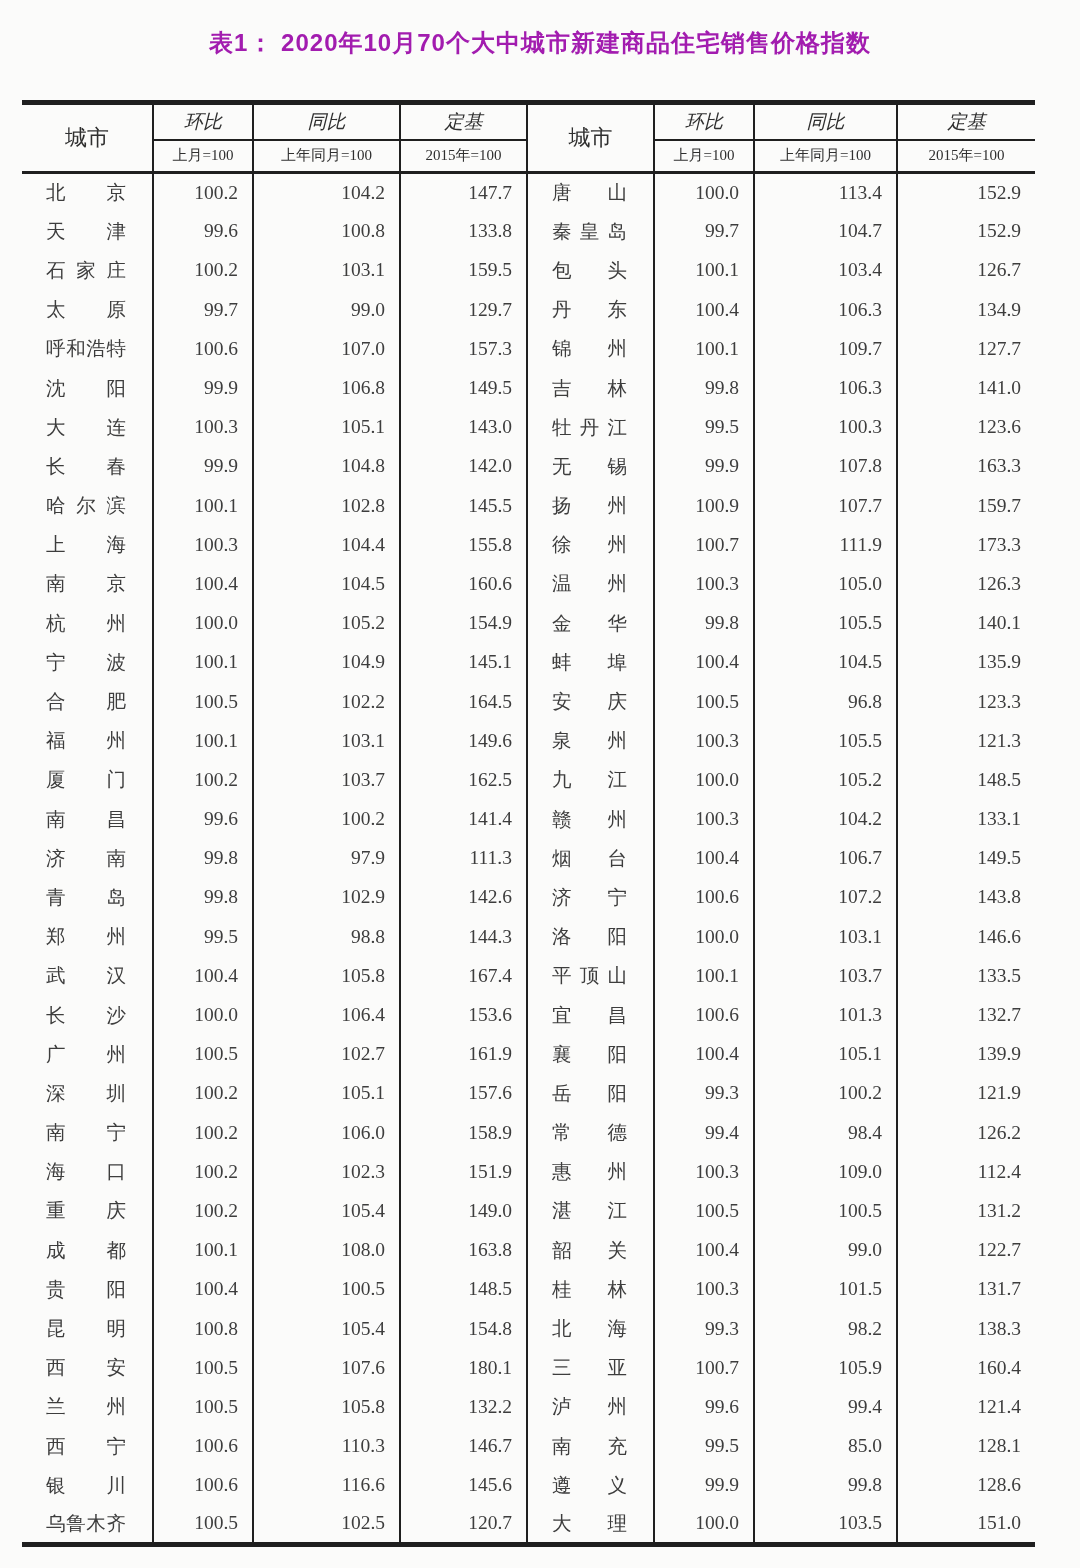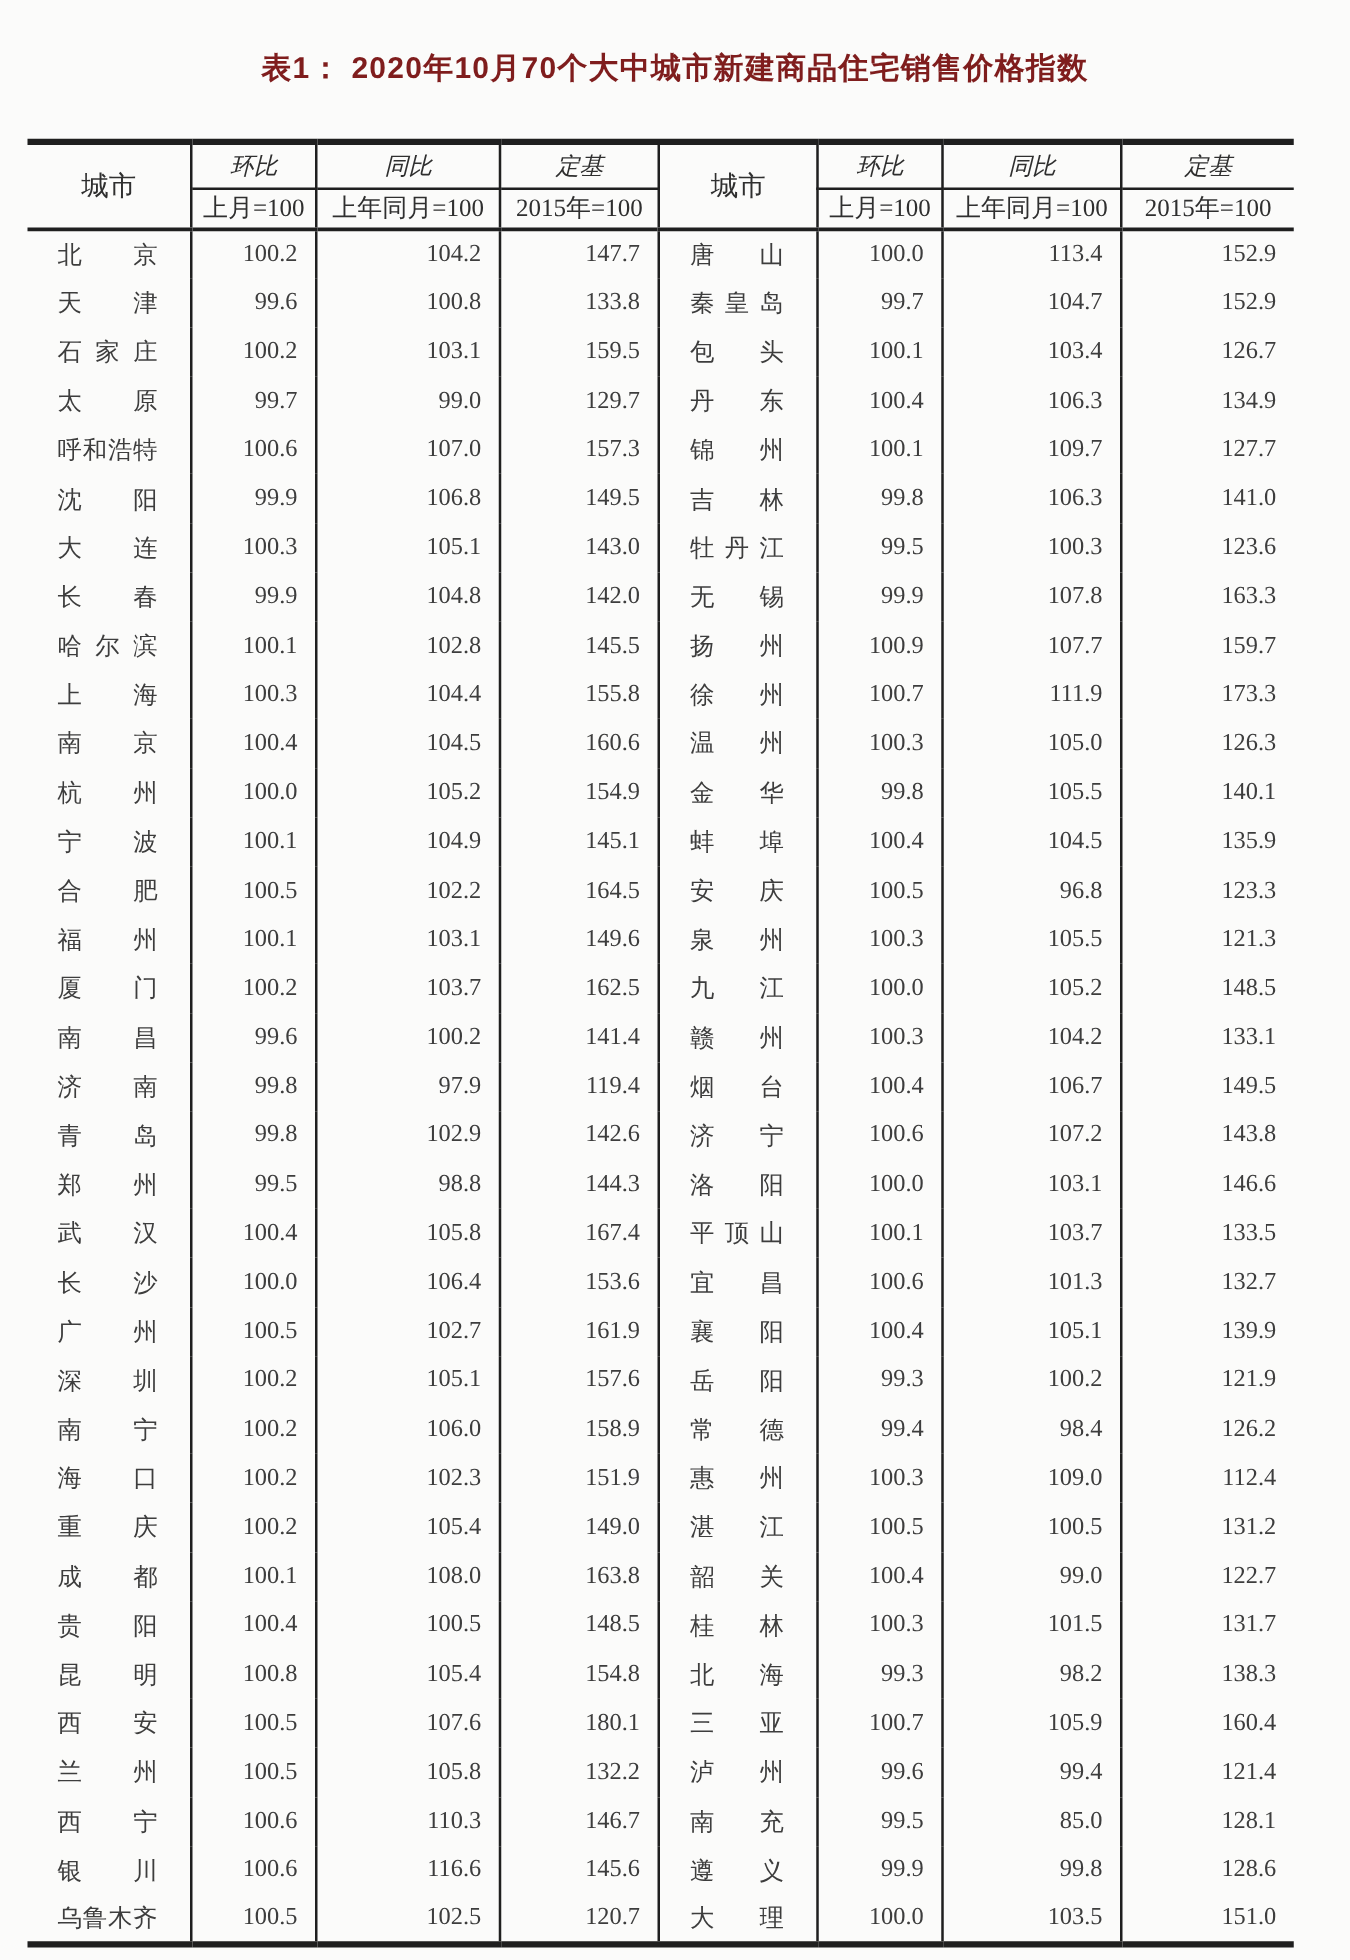--- a/index.html
+++ b/index.html
@@ -10,45 +10,45 @@
   *{ box-sizing:border-box; }
   html,body{ margin:0; padding:0; }
   body{
     width:1080px; height:1568px;
     background:#fbfbfa;
     font-family:"Liberation Serif","DejaVu Serif",serif;
     color:var(--txt);
     overflow:hidden;
   }
   .title{
-    margin:0; padding-top:38px;
+    margin:0; padding-top:27px;
     text-align:center;
     font-family:"Liberation Sans","DejaVu Sans",sans-serif;
     font-weight:bold;
     font-size:24px;
     letter-spacing:1px;
-    color:#7f1d1d;
+    color:#a21caf;
   }
   table.idx{
     border-collapse:collapse;
     table-layout:fixed;
     width:1013px;
     margin:41px 0 0 22px;
   }
   
   .vr{ border-right:2px solid var(--line); }
   thead th{
     font-weight:normal;
     color:var(--hdr);
     text-align:center;
     padding:0;
   }
   thead tr.hrow1 th{ border-top:5px solid var(--line); }
   th.htop{ height:37px; font-size:19px; border-bottom:2px solid var(--line);font-style:italic; }
-  th.hbase{ height:33px; font-size:20px; border-bottom:3px solid var(--line); }
+  th.hbase{ height:33px; font-size:15px; border-bottom:3px solid var(--line); }
   th.hcity{ font-size:22px; border-bottom:3px solid var(--line); }
   tbody td{
     height:39.2px;
     padding:0;
     font-size:19.5px;
     color:var(--txt);
   }
   tbody tr:last-child td{ border-bottom:5px solid var(--line); }
   td.num{ text-align:right; padding-right:14px; font-variant-numeric:tabular-nums; }
   td.city{ padding:0 26px 0 24px; }
@@ -443,21 +443,21 @@
       </tr>
       <tr>
         <td class="city vr">
           <span class="cjust">
             <span>济</span>
             <span>南</span>
           </span>
         </td>
         <td class="num vr">99.8</td>
         <td class="num vr">97.9</td>
-        <td class="num vr">119.4</td>
+        <td class="num vr">111.3</td>
         <td class="city vr">
           <span class="cjust">
             <span>烟</span>
             <span>台</span>
           </span>
         </td>
         <td class="num vr">100.4</td>
         <td class="num vr">106.7</td>
         <td class="num">149.5</td>
       </tr>

